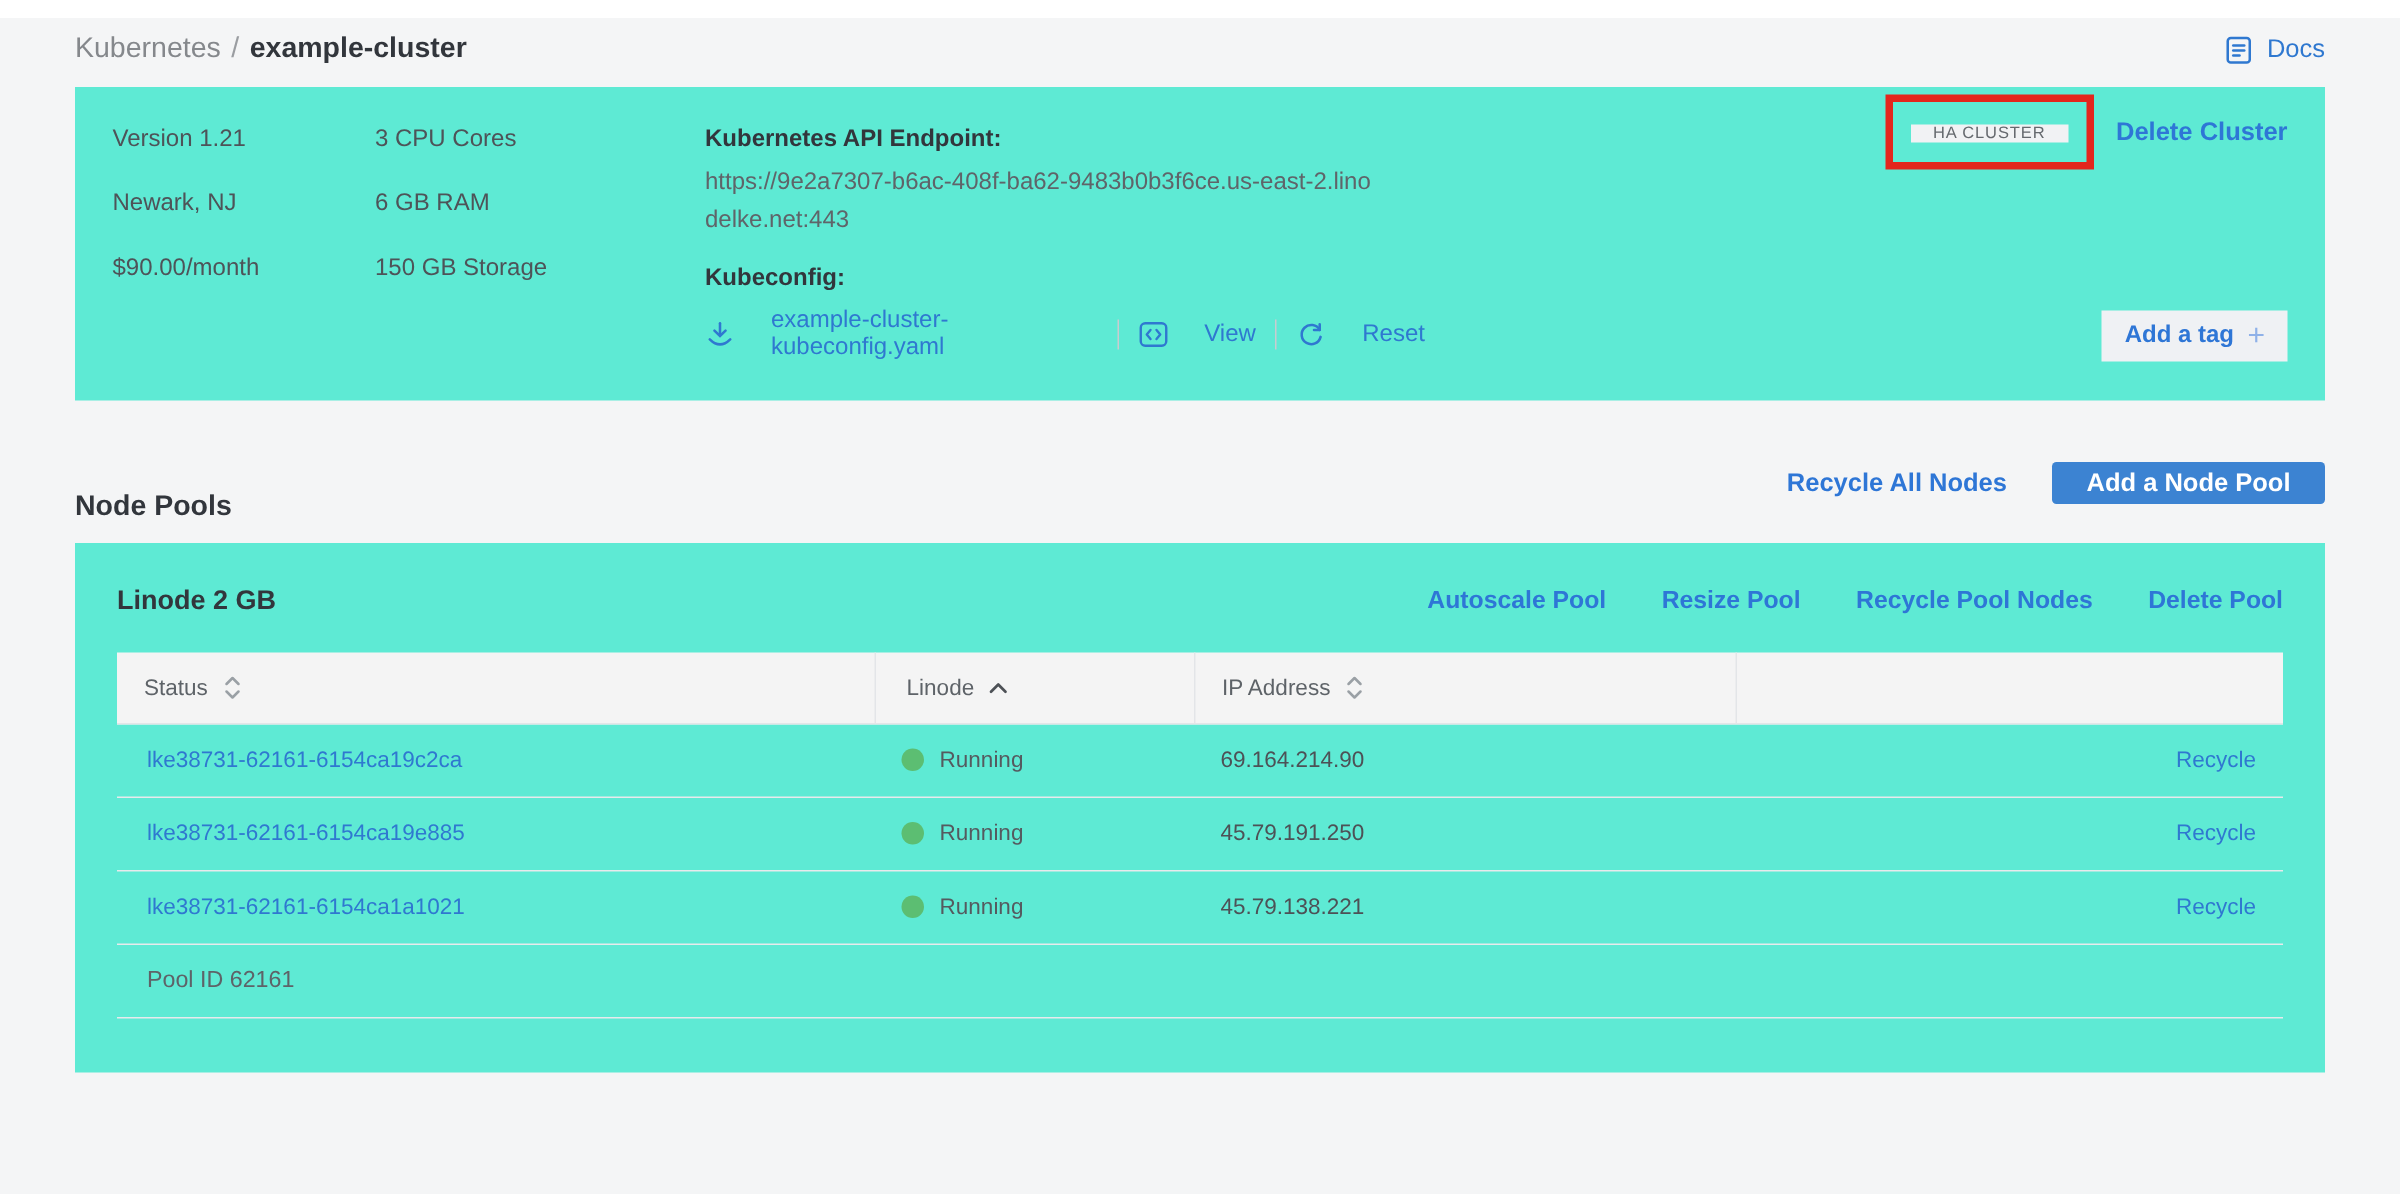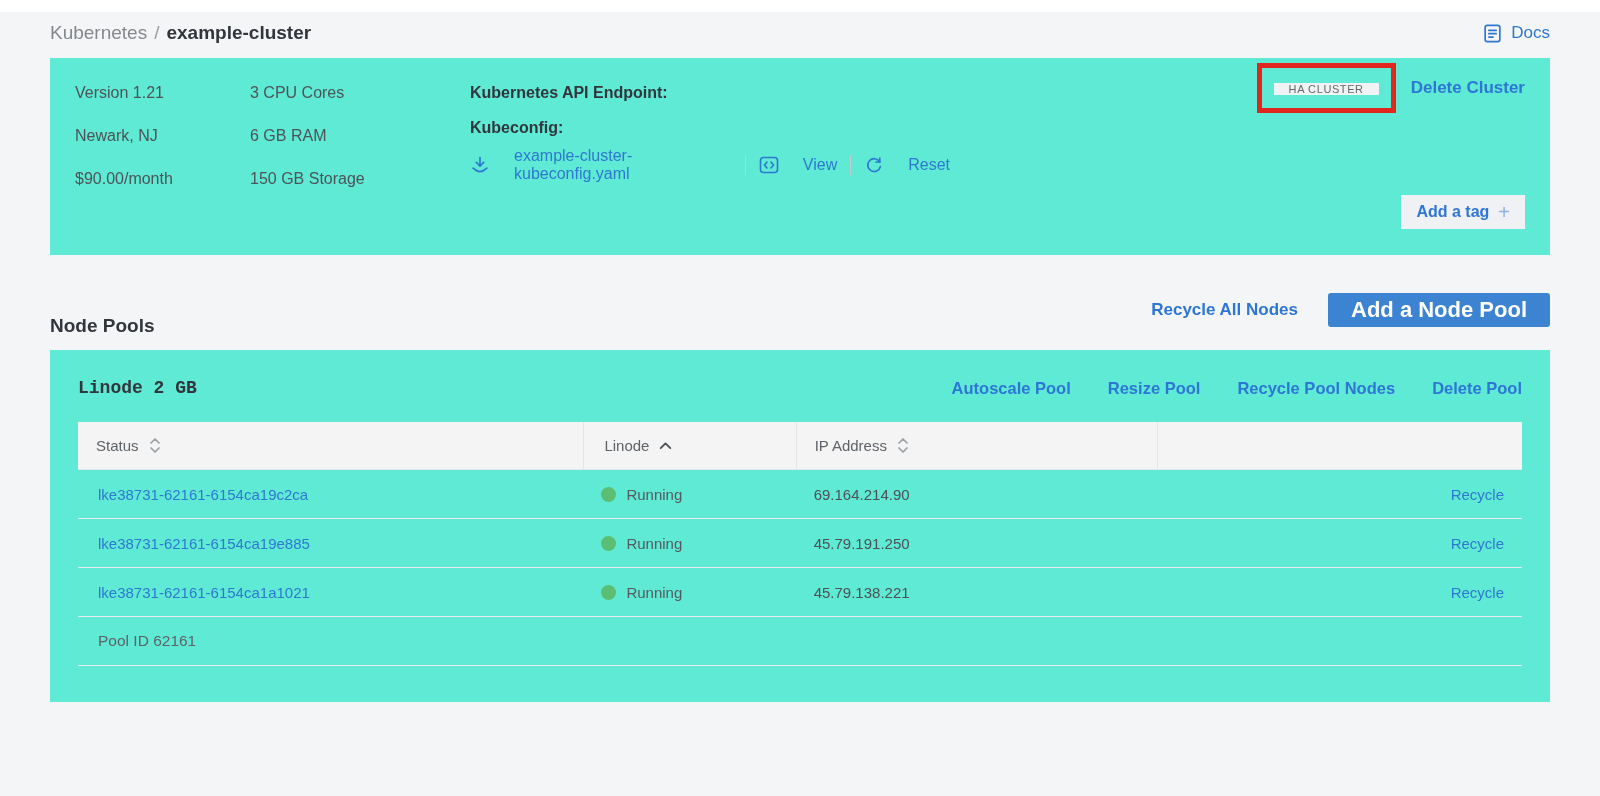--- a/index.html
+++ b/index.html
@@ -42,25 +42,25 @@
   .add-tag { background:#eff1f4; display:flex; align-items:center; gap:9px; padding:7px 15px; cursor:pointer; }
   .add-tag .label { color:#2e76d6; font-size:16px; font-weight:bold; }
   .add-tag .plus { color:#8fb1e8; font-size:20px; font-weight:400; line-height:1; }
 
   
   .section-row { display:flex; align-items:center; margin-top:28px; }
   .section-title { font-size:19px; font-weight:bold; color:#32363c;margin-top:32px; }
   .section-actions { margin-left:auto; display:flex; align-items:center; gap:30px; }
   .recycle-all { font-size:17px; font-weight:bold; color:#2e76d6; cursor:pointer; }
   .add-pool-btn { background:#3c83d2; color:#ffffff; border:none; font-family:inherit;
-    font-size:22px; font-weight:bold; padding:4px 23px; border-radius:3px; cursor:pointer; }
+    font-size:17px; font-weight:bold; padding:4px 23px; border-radius:3px; cursor:pointer; }
 
   .pool-card { margin-top:13px; padding:28px; margin-bottom:0; }
   .pool-header { display:flex; align-items:center; }
-  .pool-title { font-size:18px; font-weight:bold; color:#32363c;font-family:Liberation Mono, monospace; }
+  .pool-title { font-size:18px; font-weight:bold; color:#32363c; }
   .pool-actions { margin-left:auto; display:flex; align-items:center; gap:37px; }
   .pool-actions a { font-size:16.5px; font-weight:bold; color:#2e76d6; cursor:pointer; }
 
   
   .node-table { margin-top:24px; }
   .t-row { display:grid; grid-template-columns:35% 14.7% 25% 25.3%; align-items:center; }
   .t-head { background:#f4f4f4; height:48px; font-size:15px; color:#5e6368; border-bottom:1px solid #e3e5e8; }
   .t-head .cell { display:flex; align-items:center; gap:9px; padding-left:20px; height:100%; cursor:pointer; }
   .t-head .cell + .cell { border-left:1px solid #e3e5e8; }
   .t-head .cell.c-status, .t-head .cell.c-ip { padding-left:18px; }
@@ -108,20 +108,21 @@
       <div>Version 1.21</div>
       <div>3 CPU Cores</div>
       <div>Newark, NJ</div>
       <div>6 GB RAM</div>
       <div>$90.00/month</div>
       <div>150 GB Storage</div>
     </div>
 
     <div class="endpoint-block">
       <div class="block-label">Kubernetes API Endpoint:</div>
+      <div class="endpoint-url">https://9e2a7307-b6ac-408f-ba62-9483b0b3f6ce.us-east-2.linodelke.net:443</div>
       <div class="block-label kubeconfig-label">Kubeconfig:</div>
       <div class="kubeconfig-row">
         <a class="kc-link">
           <span class="icon">
             <svg width="20" height="20" viewBox="0 0 20 20" fill="none" stroke="#2f78d0" stroke-width="1.7" stroke-linecap="round">
               <path d="M10 2.5 v8.2"></path>
               <path d="M6.3 7.4 L10 11 L13.7 7.4"></path>
               <path d="M3.2 13.2 q6.8 6.8 13.6 0"></path>
             </svg>
           </span>

